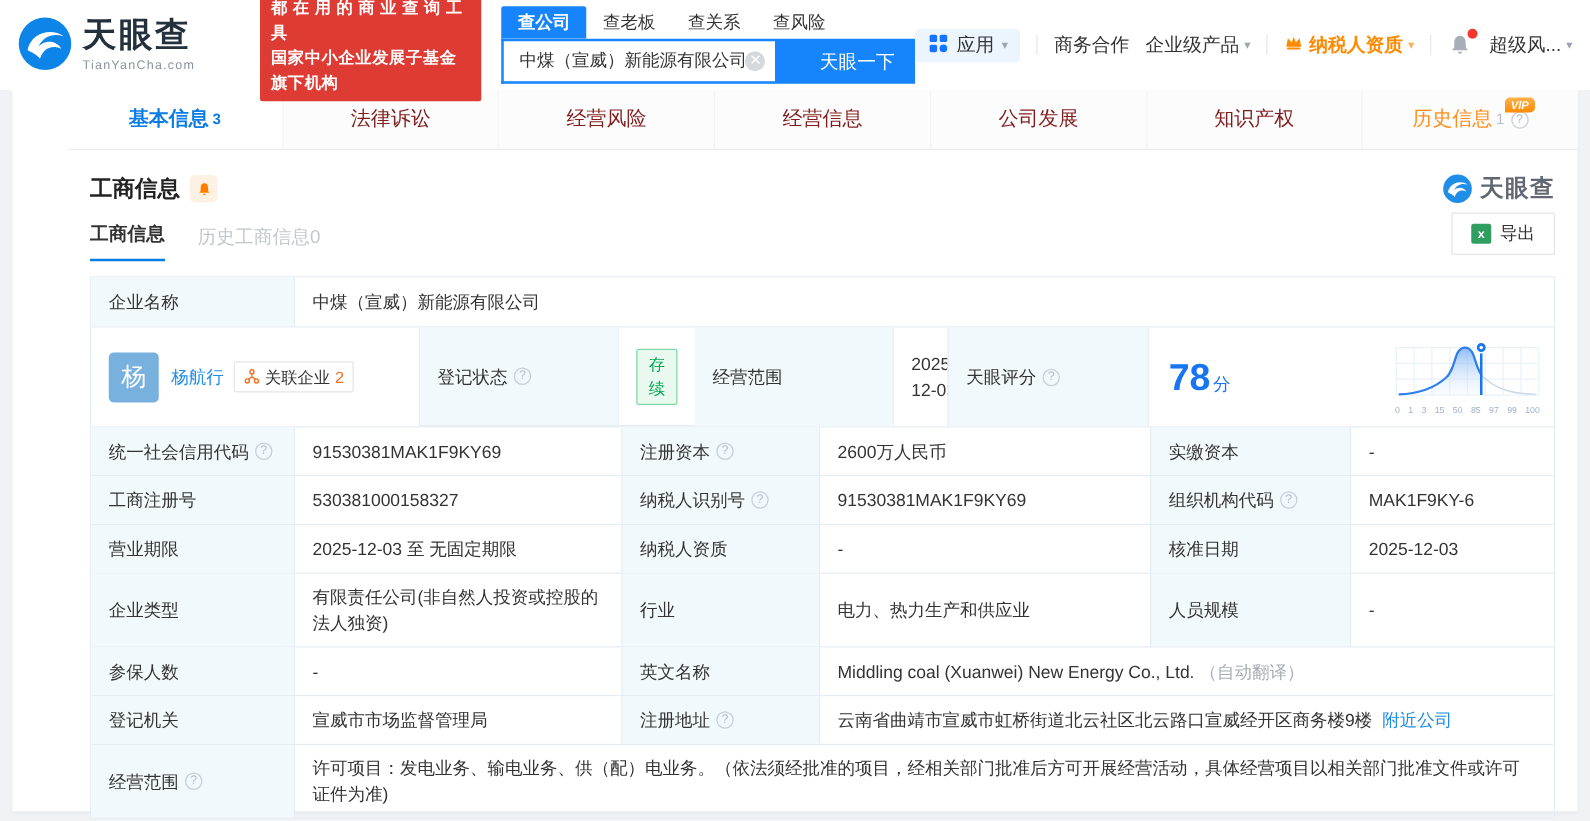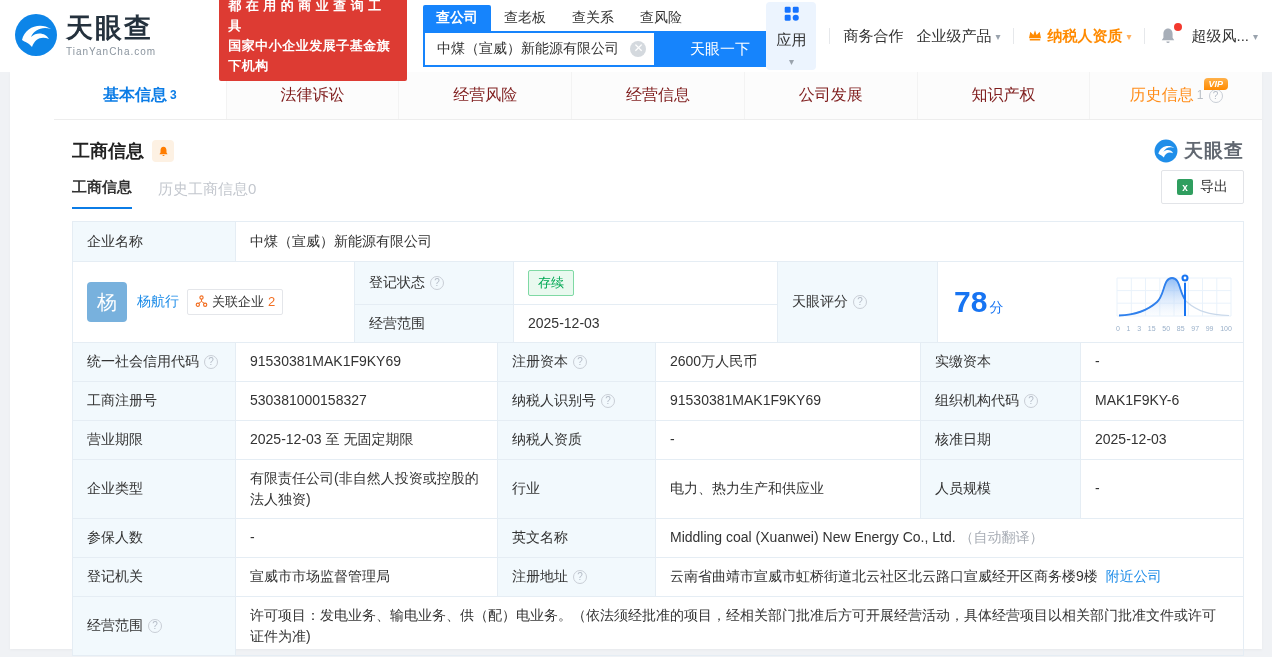--- a/index.html
+++ b/index.html
@@ -19,21 +19,21 @@
   .search{ margin-left:16px; width:410px; }
   .search-tabs{ display:flex; align-items:flex-end; height:26px; }
   .search-tab{ font-size:14px; color:#333; padding:4px 13px; cursor:pointer;}
   .search-tab.active{ background:#1684fc; color:#fff; border-radius:2px 2px 0 0; font-weight:bold;}
   .search-bar{ display:flex; height:36px; }
   .search-input-wrap{ flex:1; border:2px solid #1684fc; border-right:none; display:flex; align-items:center; background:#fff; padding:0 8px 0 12px;}
   .search-input-wrap input{ border:none; outline:none; flex:1; font-size:14px; color:#333; font-family:inherit; background:transparent;}
   .clear-icon{ width:16px; height:16px; border-radius:50%; background:#d4d9de; color:#fff; font-size:12px; line-height:15px; text-align:center; cursor:pointer; flex:none;}
   .search-btn{ width:112px; background:#1684fc; color:#fff; border:none; font-size:15px; cursor:pointer; font-family:inherit;padding-left:19px;}
   .top-menu{ margin-left:auto; display:flex; align-items:center; gap:13px; white-space:nowrap;}
-  .apps-chip{ display:flex; align-items:center; gap:6px; background:#ecf4fe; border-radius:4px; padding:3px 10px; cursor:pointer; font-size:15px;flex-direction:column;}
+  .apps-chip{ display:flex; align-items:center; gap:6px; background:#ecf4fe; border-radius:4px; padding:3px 10px; cursor:pointer; font-size:15px;}
   .menu-item{ font-size:15px; color:#333; cursor:pointer; display:flex; align-items:center; gap:4px;}
   .menu-item.vip{ color:#ff8a00; font-weight:bold;}
   .caret{ font-size:10px; color:#9aa3ad; }
   .vline{ width:1px; height:16px; background:#e6e8eb; }
   .bell-wrap{ position:relative; cursor:pointer; display:flex;}
   .red-dot{ position:absolute; top:-3px; right:-4px; width:8px; height:8px; border-radius:50%; background:#f3392e;}
   
   .card{ margin:0 10px; background:#fff; height:577px; position:relative; box-shadow:0 1px 3px rgba(0,0,0,0.04);padding-left:44px;}
   
   .nav{ display:flex; height:48px; border-bottom:1px solid #ededed; background:#fcfcfc;}
@@ -69,21 +69,21 @@
   .lab{ background:#f2f9fd; color:#333;}
   .c-l1{ width:162px; flex:none;}
   .c-v1{ width:262px; flex:none;}
   .c-l2{ width:158px; flex:none;}
   .c-v2{ width:265px; flex:none;}
   .c-l3{ width:160px; flex:none;}
   .c-v3{ flex:1;}
   .c-rest{ flex:1;}
   .row-big{ min-height:80px;}
   .row-tall{ min-height:57px;}
-  .mid{ width:423px; flex:none; display:flex; flex-direction:column;margin-left:19px;}
+  .mid{ width:423px; flex:none; display:flex; flex-direction:row;}
   .subrow{ flex:1; display:flex;}
   .subrow:first-child{ border-bottom:1px solid #e5edf4;}
   .subrow .cell:first-child{ border-left:none;}
   .link{ color:#1d8ce8; cursor:pointer; text-decoration:none;}
   .gray-note{ color:#a8adb5; margin-left:4px;}
   .avatar{ width:40px; height:40px; border-radius:4px; background:#78b1dd; color:#fff; font-size:20px; display:flex; align-items:center; justify-content:center; flex:none;}
   .rep-name{ margin-left:10px; font-size:14px;}
   .related-badge{ margin-left:8px; display:inline-flex; align-items:center; gap:4px; border:1px solid #e4e6ea; border-radius:2px; padding:2px 7px; font-size:13px; cursor:pointer;}
   .related-badge .cnt{ color:#f26e21;}
   .status-badge{ display:inline-block; background:#e9f9ef; border:1px solid #7fd9a4; color:#00a854; font-size:13px; padding:2px 9px; border-radius:2px;}

